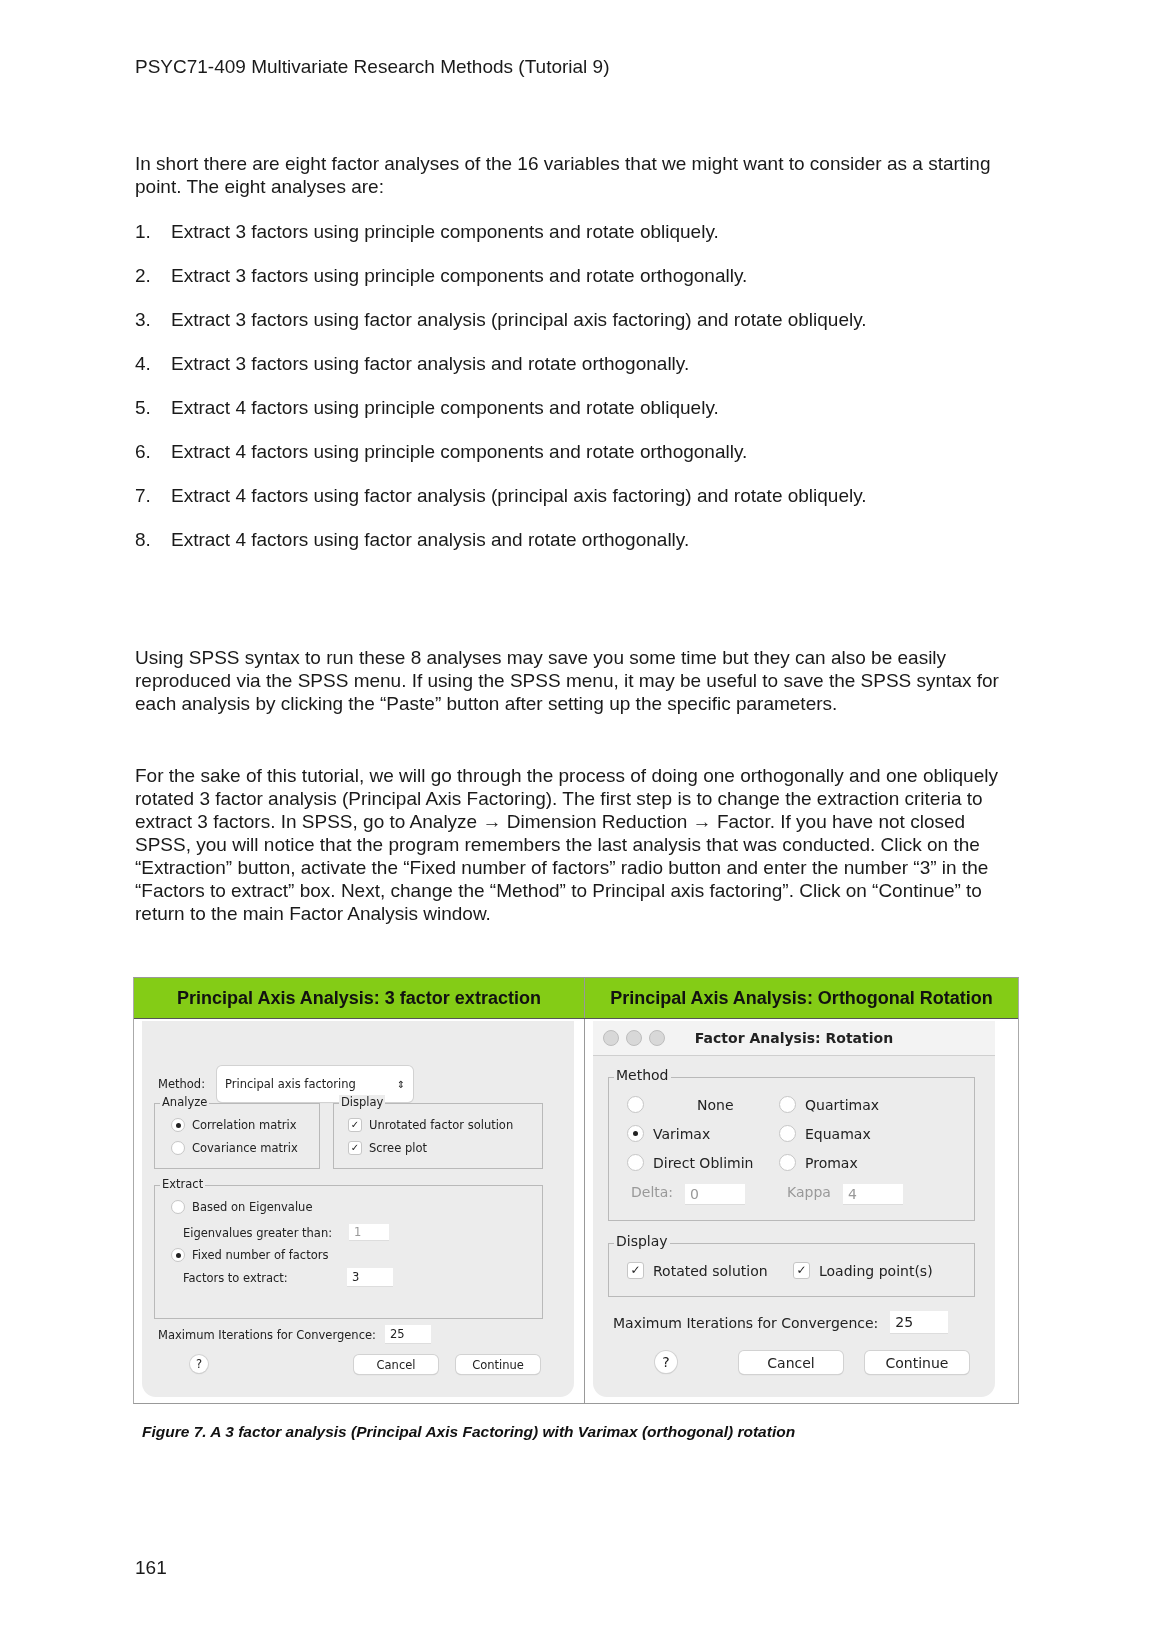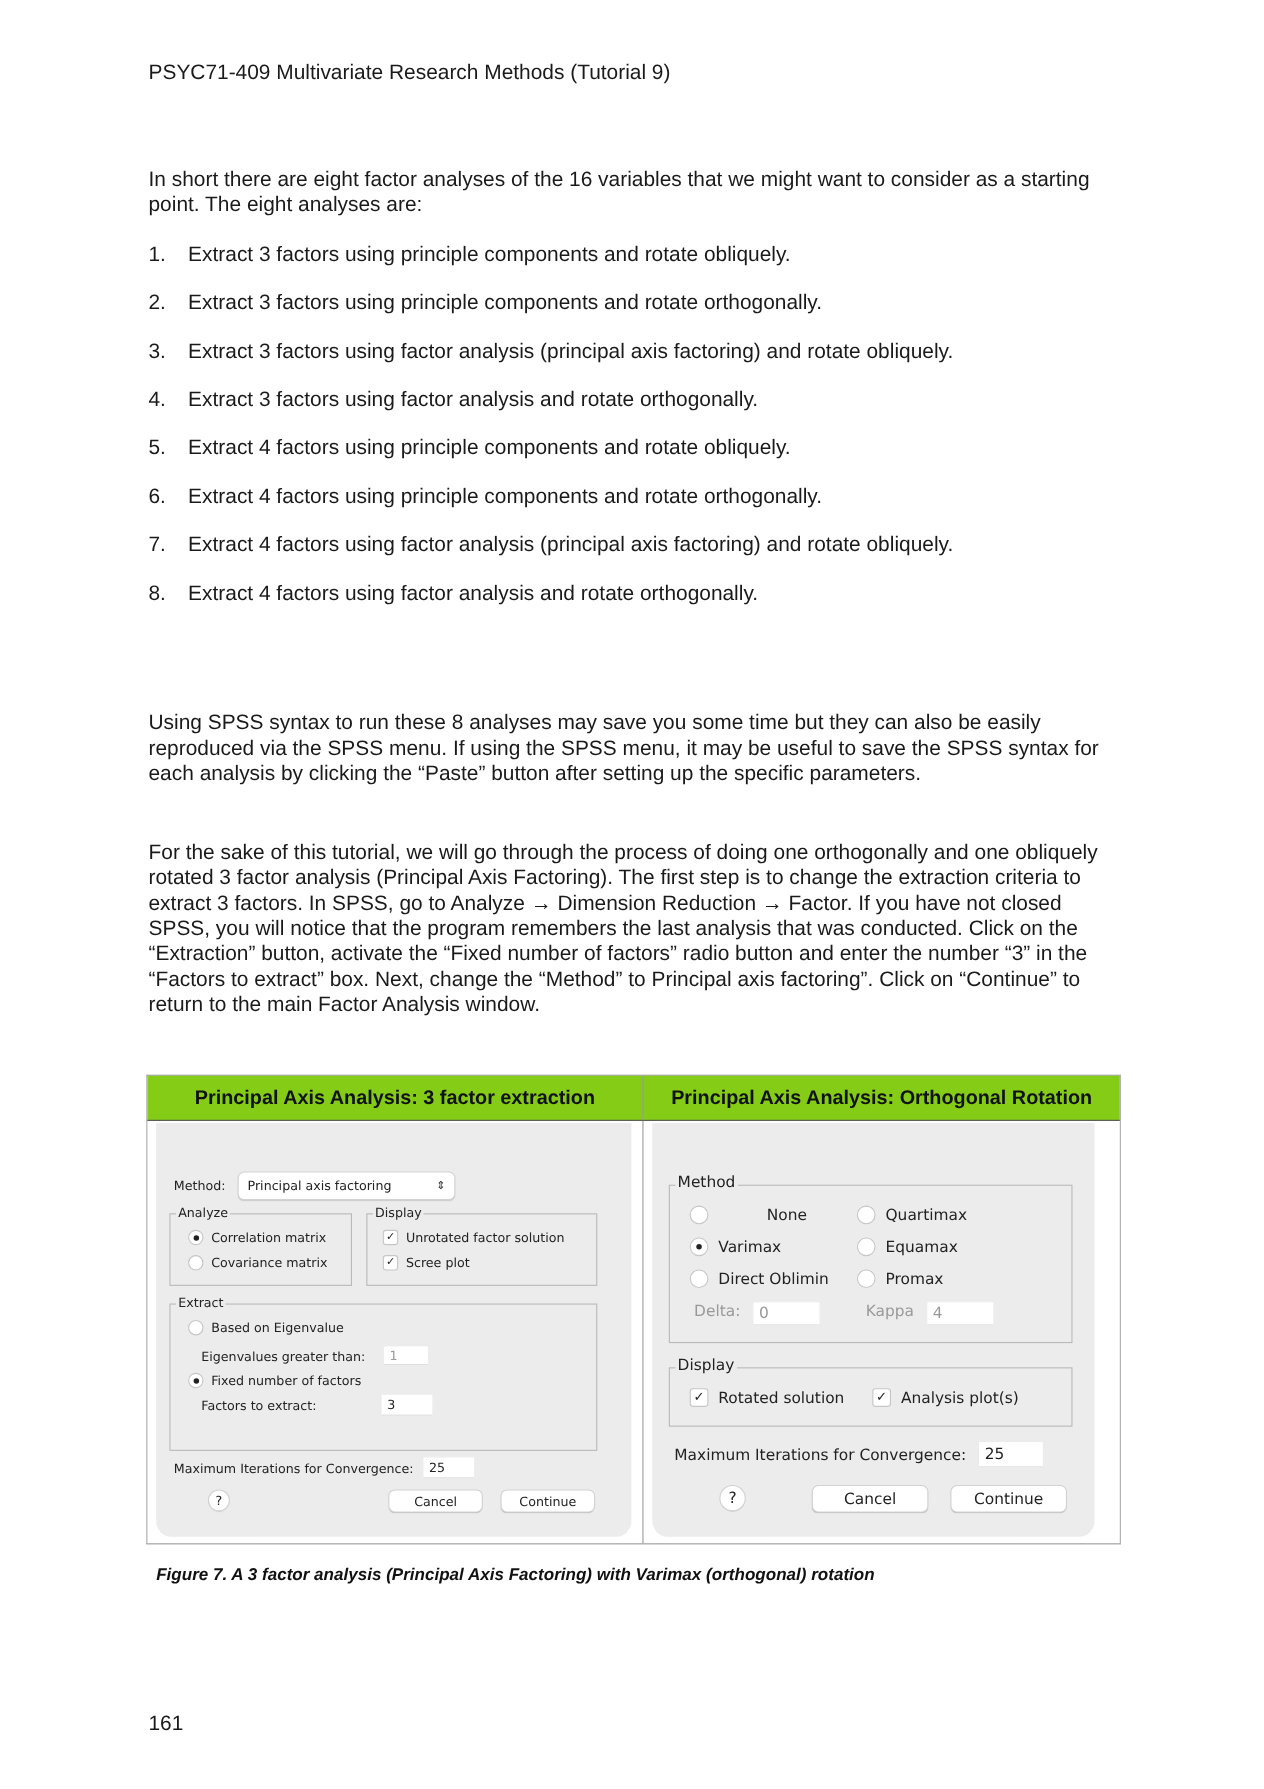--- a/index.html
+++ b/index.html
@@ -126,21 +126,21 @@
     <div class="cell left">Principal Axis Analysis: 3 factor extraction</div>
     <div class="cell right">Principal Axis Analysis: Orthogonal Rotation</div>
   </div>
   <div class="fig-body">
 
     <div class="fig-col left">
       <div class="dlg" id="dlg-ext">
 
         <div class="row" style="left:16px; top:45px;">
           <span style="margin-right:12px;">Method:</span>
-          <div class="select" style="width:180px; height:24px;">
+          <div class="select" style="width:180px; height:36px;">
             <span>Principal axis factoring</span>
             <span style="font-size:10px;">⇕</span>
           </div>
         </div>
 
         <div class="grp" style="left:12px; top:82px; width:164px; height:64px;">
           <span class="grp-label">Analyze</span>
           <div class="row" style="left:16px; top:14px;">
             <span class="radio on"></span>
             <span>Correlation matrix</span>
@@ -201,20 +201,28 @@
             <span>Cancel</span>
           </div>
         <div class="btn" style="left:314px; top:334px; width:84px; height:19px;">
             <span>Continue</span>
           </div>
       </div>
     </div>
 
     <div class="fig-col right">
       <div class="dlg" id="dlg-rot">
+        <div class="dlg-title">
+          <div class="lights">
+            <span class="light"></span>
+            <span class="light"></span>
+            <span class="light"></span>
+          </div>
+          <span>Factor Analysis: Rotation</span>
+        </div>
 
         <div class="grp" style="left:15px; top:56px; width:365px; height:142px;">
           <span class="grp-label" style="top:-11px;">Method</span>
           <div class="row" style="left:18px; top:18px;gap:44px;">
             <span class="radio"></span>
             <span>None</span>
           </div>
           <div class="row" style="left:170px; top:18px;">
             <span class="radio"></span>
             <span>Quartimax</span>
@@ -250,21 +258,21 @@
         </div>
 
         <div class="grp" style="left:15px; top:222px; width:365px; height:52px;">
           <span class="grp-label" style="top:-11px;">Display</span>
           <div class="row" style="left:18px; top:18px;">
             <span class="check">✓</span>
             <span>Rotated solution</span>
           </div>
           <div class="row" style="left:184px; top:18px;">
             <span class="check">✓</span>
-            <span>Analysis plot(s)</span>
+            <span>Loading point(s)</span>
           </div>
         </div>
 
         <div class="row" style="left:20px; top:290px;">
           <span style="margin-right:12px;">Maximum Iterations for Convergence:</span>
           <div class="field" style="width:48px; height:22px;">
               <span>25</span>
             </div>
         </div>
 

